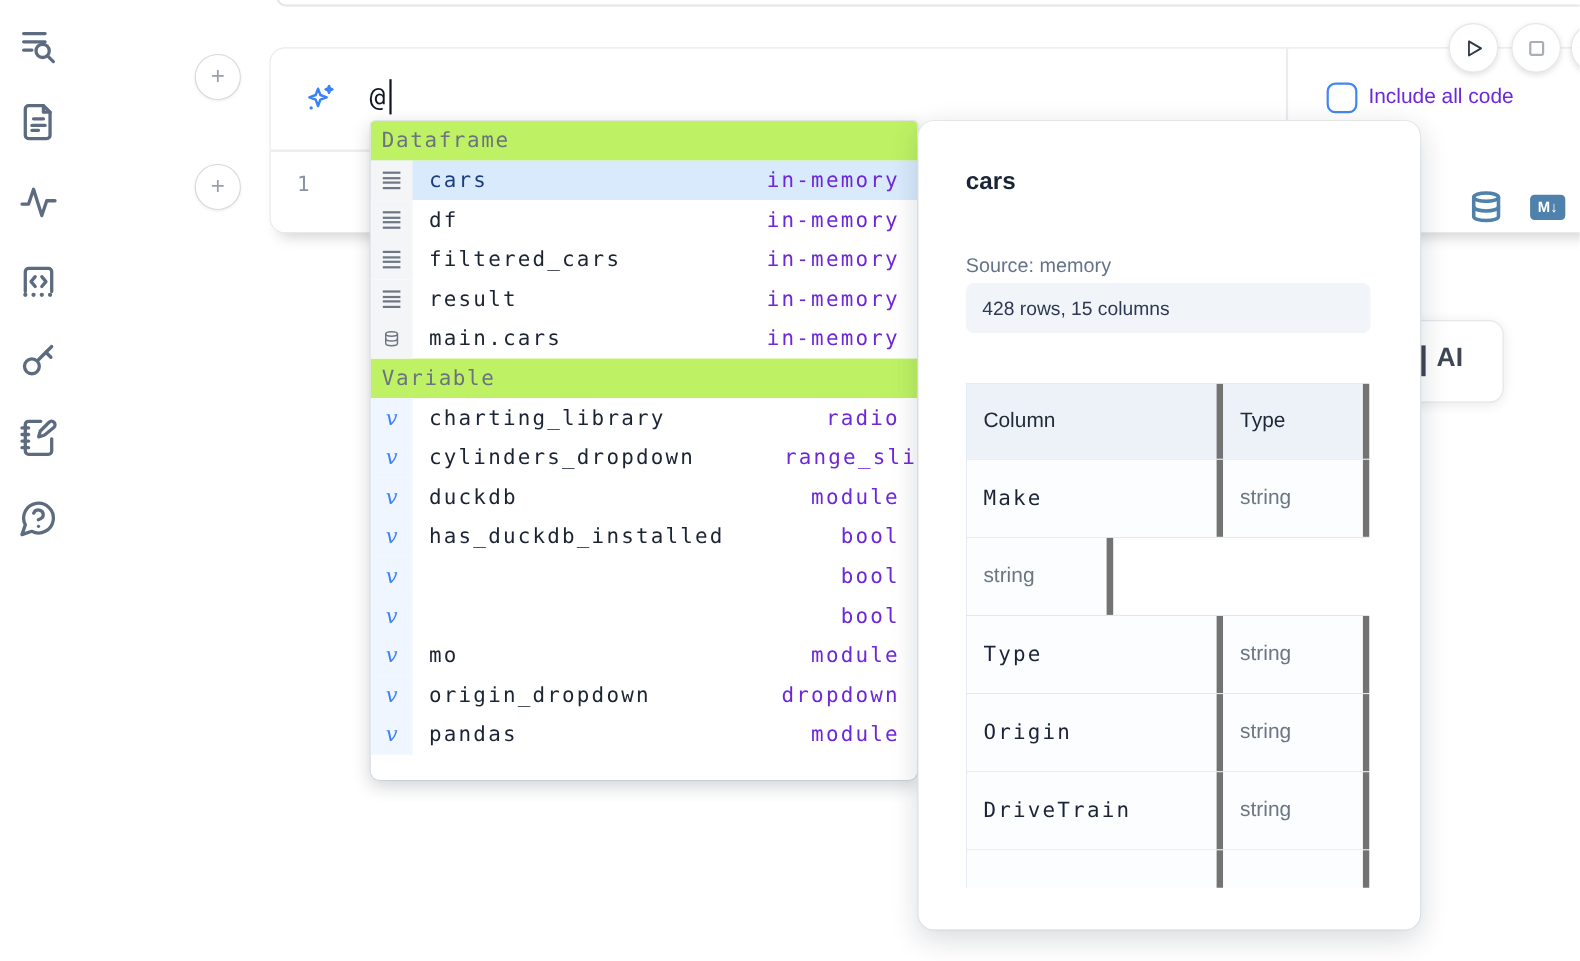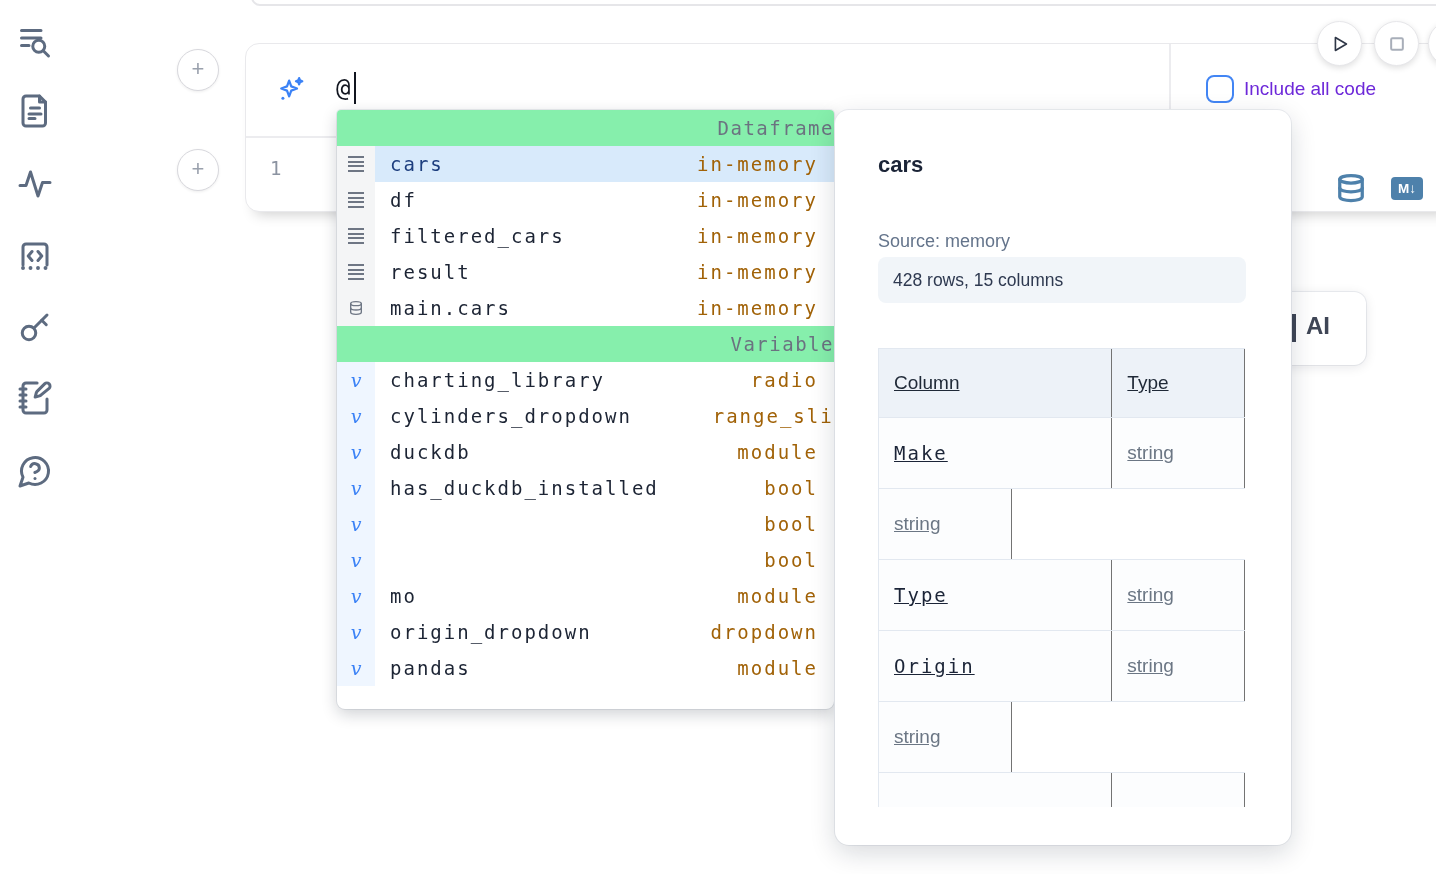--- a/index.html
+++ b/index.html
@@ -43,53 +43,53 @@
 
   
   .run-circle { position:absolute; top:21px; width:45px; height:45px; border-radius:50%;
     background:#fff; border:1px solid #e7e7ea; box-shadow:0 2px 6px rgba(0,0,0,.13); z-index:15; }
   .run-circle svg { position:absolute; left:50%; top:50%; transform:translate(-50%,-50%); }
 
   
   .dropdown { position:absolute; left:337px; top:110px; width:497px; height:599px;
     background:#fff; border-radius:4px 4px 8px 8px; overflow:hidden; z-index:20;
     box-shadow:0 5px 16px rgba(15,23,42,.20), 0 0 0 1px #eceef1; }
-  .ac-header { height:36px; line-height:36px; background:#86efac; color:#6b7280;
-    font-size:19px; padding-left:10px; font-family:"DejaVu Sans Mono", monospace; letter-spacing:1.5px;text-align:right; }
+  .ac-header { height:36px; line-height:36px; background:#bef264; color:#6b7280;
+    font-size:19px; padding-left:10px; font-family:"DejaVu Sans Mono", monospace; letter-spacing:1.5px; }
   .ac-item { height:36px; display:flex; align-items:center; background:#fff; }
   .ac-item.selected { background:#d8eafb; }
   .ac-item.selected .ac-name { color:#1d3e7e; }
   .ac-gutter { width:38px; align-self:stretch; flex:none; display:flex;
     align-items:center; justify-content:center; background:#f4f5f6; }
   .ac-gutter.var { background:#eff6ff; }
   .ac-item.selected .ac-gutter { background:#f4f5f6; }
   .ac-name { margin-left:15px; font-size:19px; letter-spacing:2px; color:#1c2434;
     font-family:"DejaVu Sans Mono", monospace; white-space:nowrap; }
   .ac-type { margin-left:auto; padding-right:16px; font-size:19px; letter-spacing:2px;
-    color:#a16207; font-family:"DejaVu Sans Mono", monospace; white-space:nowrap; }
+    color:#6d28d9; font-family:"DejaVu Sans Mono", monospace; white-space:nowrap; }
   .ac-type.trunc { margin-right:-56px; }
   .df-lines { display:flex; flex-direction:column; gap:2.5px; }
   .df-lines i { display:block; width:16px; height:2px; background:#6e7684; }
   .var-glyph { font-family:"DejaVu Serif", serif; font-style:italic; color:#3b82f6; font-size:19px; }
   .ac-gutter svg { width:16px; height:18px; color:#6e7684; }
 
   
   .popover { position:absolute; left:835px; top:110px; width:456px; height:735px;
     background:#fff; border-radius:14px; z-index:30;
     box-shadow:0 8px 26px rgba(15,23,42,.16), 0 0 0 1px #eef0f3; }
   .pv-title { position:absolute; left:43px; top:42px; font-size:22px; font-weight:bold; color:#1b2437; }
   .pv-source { position:absolute; left:43px; top:93px; font-size:18px; color:#64748b;margin-top:28px; }
   .pv-badge { position:absolute; left:43px; top:147px; width:368px; height:46px;
     background:#f1f5f9; border-radius:8px; font-size:17.5px; color:#2e3950;
     line-height:46px; padding-left:15px; }
   .pv-table { position:absolute; left:43px; top:238px; width:367px; height:459px;
     overflow:hidden; font-size:19px; }
   .pv-row { display:flex; border-left:1px solid #e2e8f0; border-top:1px solid #e2e8f0; }
   .pv-row:last-child { border-bottom:1px solid #e2e8f0; }
-  .pv-cell { padding:24px 0 24px 15px; border-right:1px solid #737373; background:#fcfdfe;text-decoration:underline; }
+  .pv-cell { padding:24px 0 24px 15px; border-right:6px solid #737373; background:#fcfdfe; }
   .pv-row.head .pv-cell { background:#edf2f8; color:#1f2937; padding:23px 0 23px 15px; }
   .pv-col-name { width:234px; }
   .pv-col-type { width:133px; }
   .pv-row .pv-col-name { font-family:"DejaVu Sans Mono", monospace; letter-spacing:2px; color:#1b2437; }
   .pv-row .pv-col-type { color:#6b7684; }
   .pv-row.head .pv-col-name, .pv-row.head .pv-col-type {
     font-family:"Liberation Sans", sans-serif; letter-spacing:0; color:#1f2937; }
 
   
   .ai-btn { position:absolute; left:1240px; top:292px; width:126px; height:73px;
@@ -334,20 +334,21 @@
       </div>
       <div class="pv-row">
         <div class="pv-cell pv-col-name">Type</div>
         <div class="pv-cell pv-col-type">string</div>
       </div>
       <div class="pv-row">
         <div class="pv-cell pv-col-name">Origin</div>
         <div class="pv-cell pv-col-type">string</div>
       </div>
       <div class="pv-row">
+        <div class="pv-cell pv-col-name">DriveTrain</div>
         <div class="pv-cell pv-col-type">string</div>
       </div>
       <div class="pv-row">
         <div class="pv-cell pv-col-name">&nbsp;</div>
         <div class="pv-cell pv-col-type">&nbsp;</div>
       </div>
     </div>
 </div>
 
 <div class="ai-btn">

